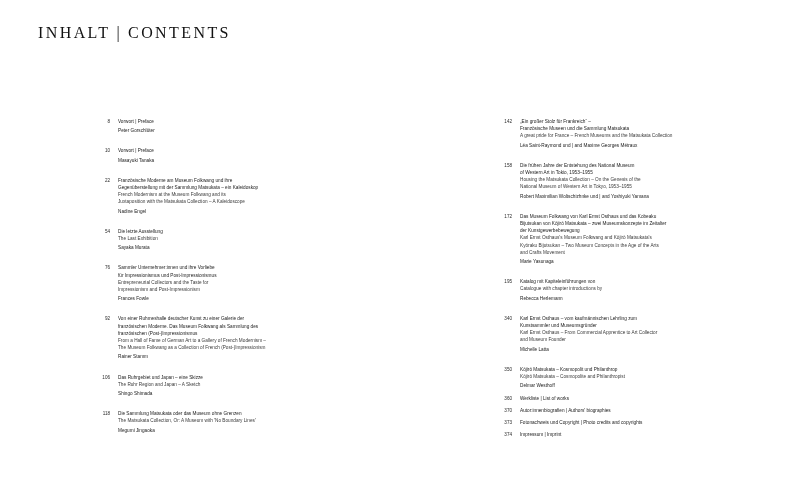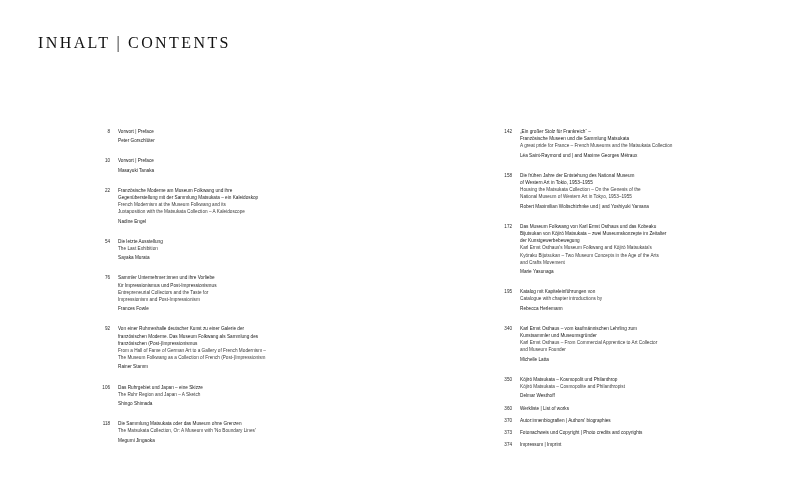--- a/index.html
+++ b/index.html
@@ -13,21 +13,20 @@
     font-family: "Liberation Sans", sans-serif;
     color: #1a1a1a;
     position: relative;
     overflow: hidden;
   }
   .page {
     position: relative;
     width: 800px;
     height: 387px;
     box-sizing: border-box;
-    margin-top: 10px;
   }
   .heading {
     position: absolute;
     left: 38px;
     top: 24px;
     font-family: "Liberation Serif", serif;
     font-size: 16px;
     letter-spacing: 2.4px;
     color: #111111;
     white-space: nowrap;

